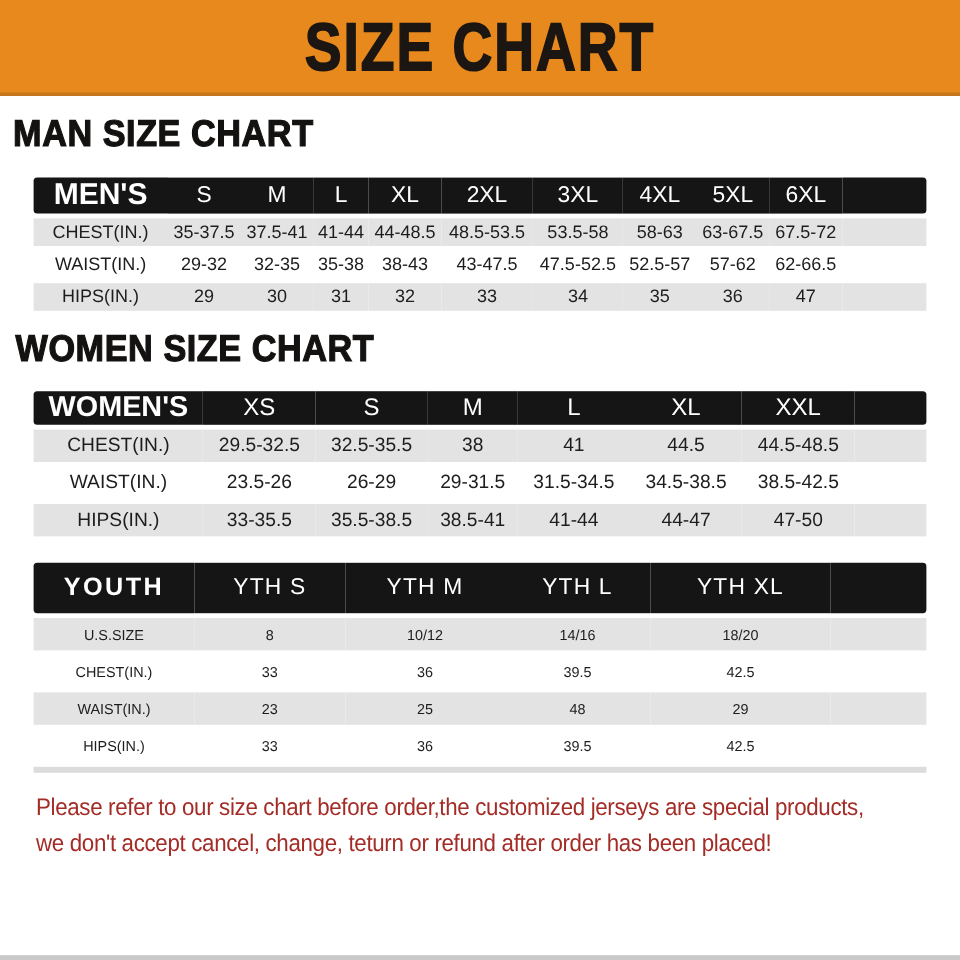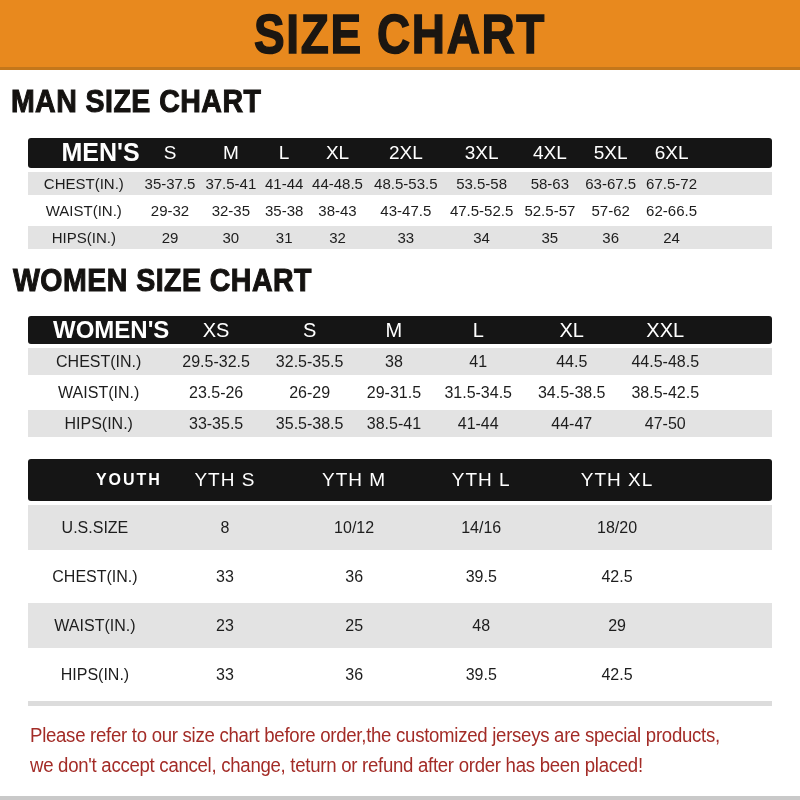--- a/index.html
+++ b/index.html
@@ -10,21 +10,21 @@
     --red:#A32C27;
     --ink:#1B1611;
   }
   *{margin:0;padding:0;box-sizing:border-box;}
   html,body{width:800px;height:800px;background:#fff;}
   body{font-family:"Liberation Sans","DejaVu Sans",sans-serif;color:var(--ink);}
   .page{position:relative;width:800px;height:800px;overflow:hidden;background:#fff;}
 
   
   .banner{
-    height:70px;background:var(--orange);
+    height:80px;background:var(--orange);
     border-bottom:3px solid var(--orange-dark);
     display:flex;align-items:center;justify-content:center;
   }
   .banner-title{
     display:inline-block;font-size:56px;font-weight:bold;line-height:1;
     letter-spacing:2px;color:var(--ink);-webkit-text-stroke:1.5px var(--ink);
     transform:scaleX(0.82);transform-origin:center;
   }
 
   
@@ -40,38 +40,38 @@
 
   
   .size-table{
     width:744px;margin:14px 28px 0;
     border-collapse:separate;border-spacing:0 4px;table-layout:auto;
   }
   .size-table thead th{
     background:var(--bar);color:#fff;font-weight:normal;text-align:center;
     vertical-align:middle;
   }
-  .size-table thead th:first-child{border-radius:3px 0 0 3px;text-align:right;}
+  .size-table thead th:first-child{border-radius:3px 0 0 3px;text-align:center;}
   .size-table thead th:last-child{border-radius:0 3px 3px 0;}
   .size-table th.corner{font-weight:bold;}
   .size-table tbody td{text-align:center;vertical-align:middle;color:#1d1d1d;}
   .size-table tbody tr.r-gray td{background:var(--stripe);}
   .size-table tbody tr.r-white td{background:#fff;}
 
   .t-men thead th{height:30px;font-size:19px;}
   .t-men th.corner{font-size:25px;}
   .t-men tbody td{height:23px;font-size:15px;}
 
   .t-women thead th{height:27px;font-size:20px;}
   .t-women th.corner{font-size:24px;}
   .t-women tbody td{height:27px;font-size:16px;}
 
   .t-youth thead th{height:42px;font-size:19px;letter-spacing:1px;}
-  .t-youth th.corner{font-size:16px;letter-spacing:2px;}
-  .t-youth tbody td{height:45px;font-size:16px;}
+  .t-youth th.corner{font-size:21px;letter-spacing:2px;}
+  .t-youth tbody td{height:27px;font-size:12px;}
 
   .table-endcap{height:5px;background:#DCDCDC;margin:0 28px;}
 
   
   .footnote{margin:14px 0 12px 30px;}
   .footnote p{
     white-space:nowrap;color:var(--red);
     font-size:20px;line-height:30px;letter-spacing:-0.3px;
     transform:scaleX(0.93);transform-origin:left center;
   }
@@ -151,21 +151,21 @@
           <tr class="r-gray">
             <td>HIPS(IN.)</td>
             <td>29</td>
             <td>30</td>
             <td>31</td>
             <td>32</td>
             <td>33</td>
             <td>34</td>
             <td>35</td>
             <td>36</td>
-            <td>24</td>
+            <td>47</td>
             <td></td>
           </tr>
         </tbody>
     </table>
   </section>
 
   <section class="sec-women">
     <h2 class="sec-heading">
       <span class="squeeze">WOMEN SIZE CHART</span>
     </h2>

